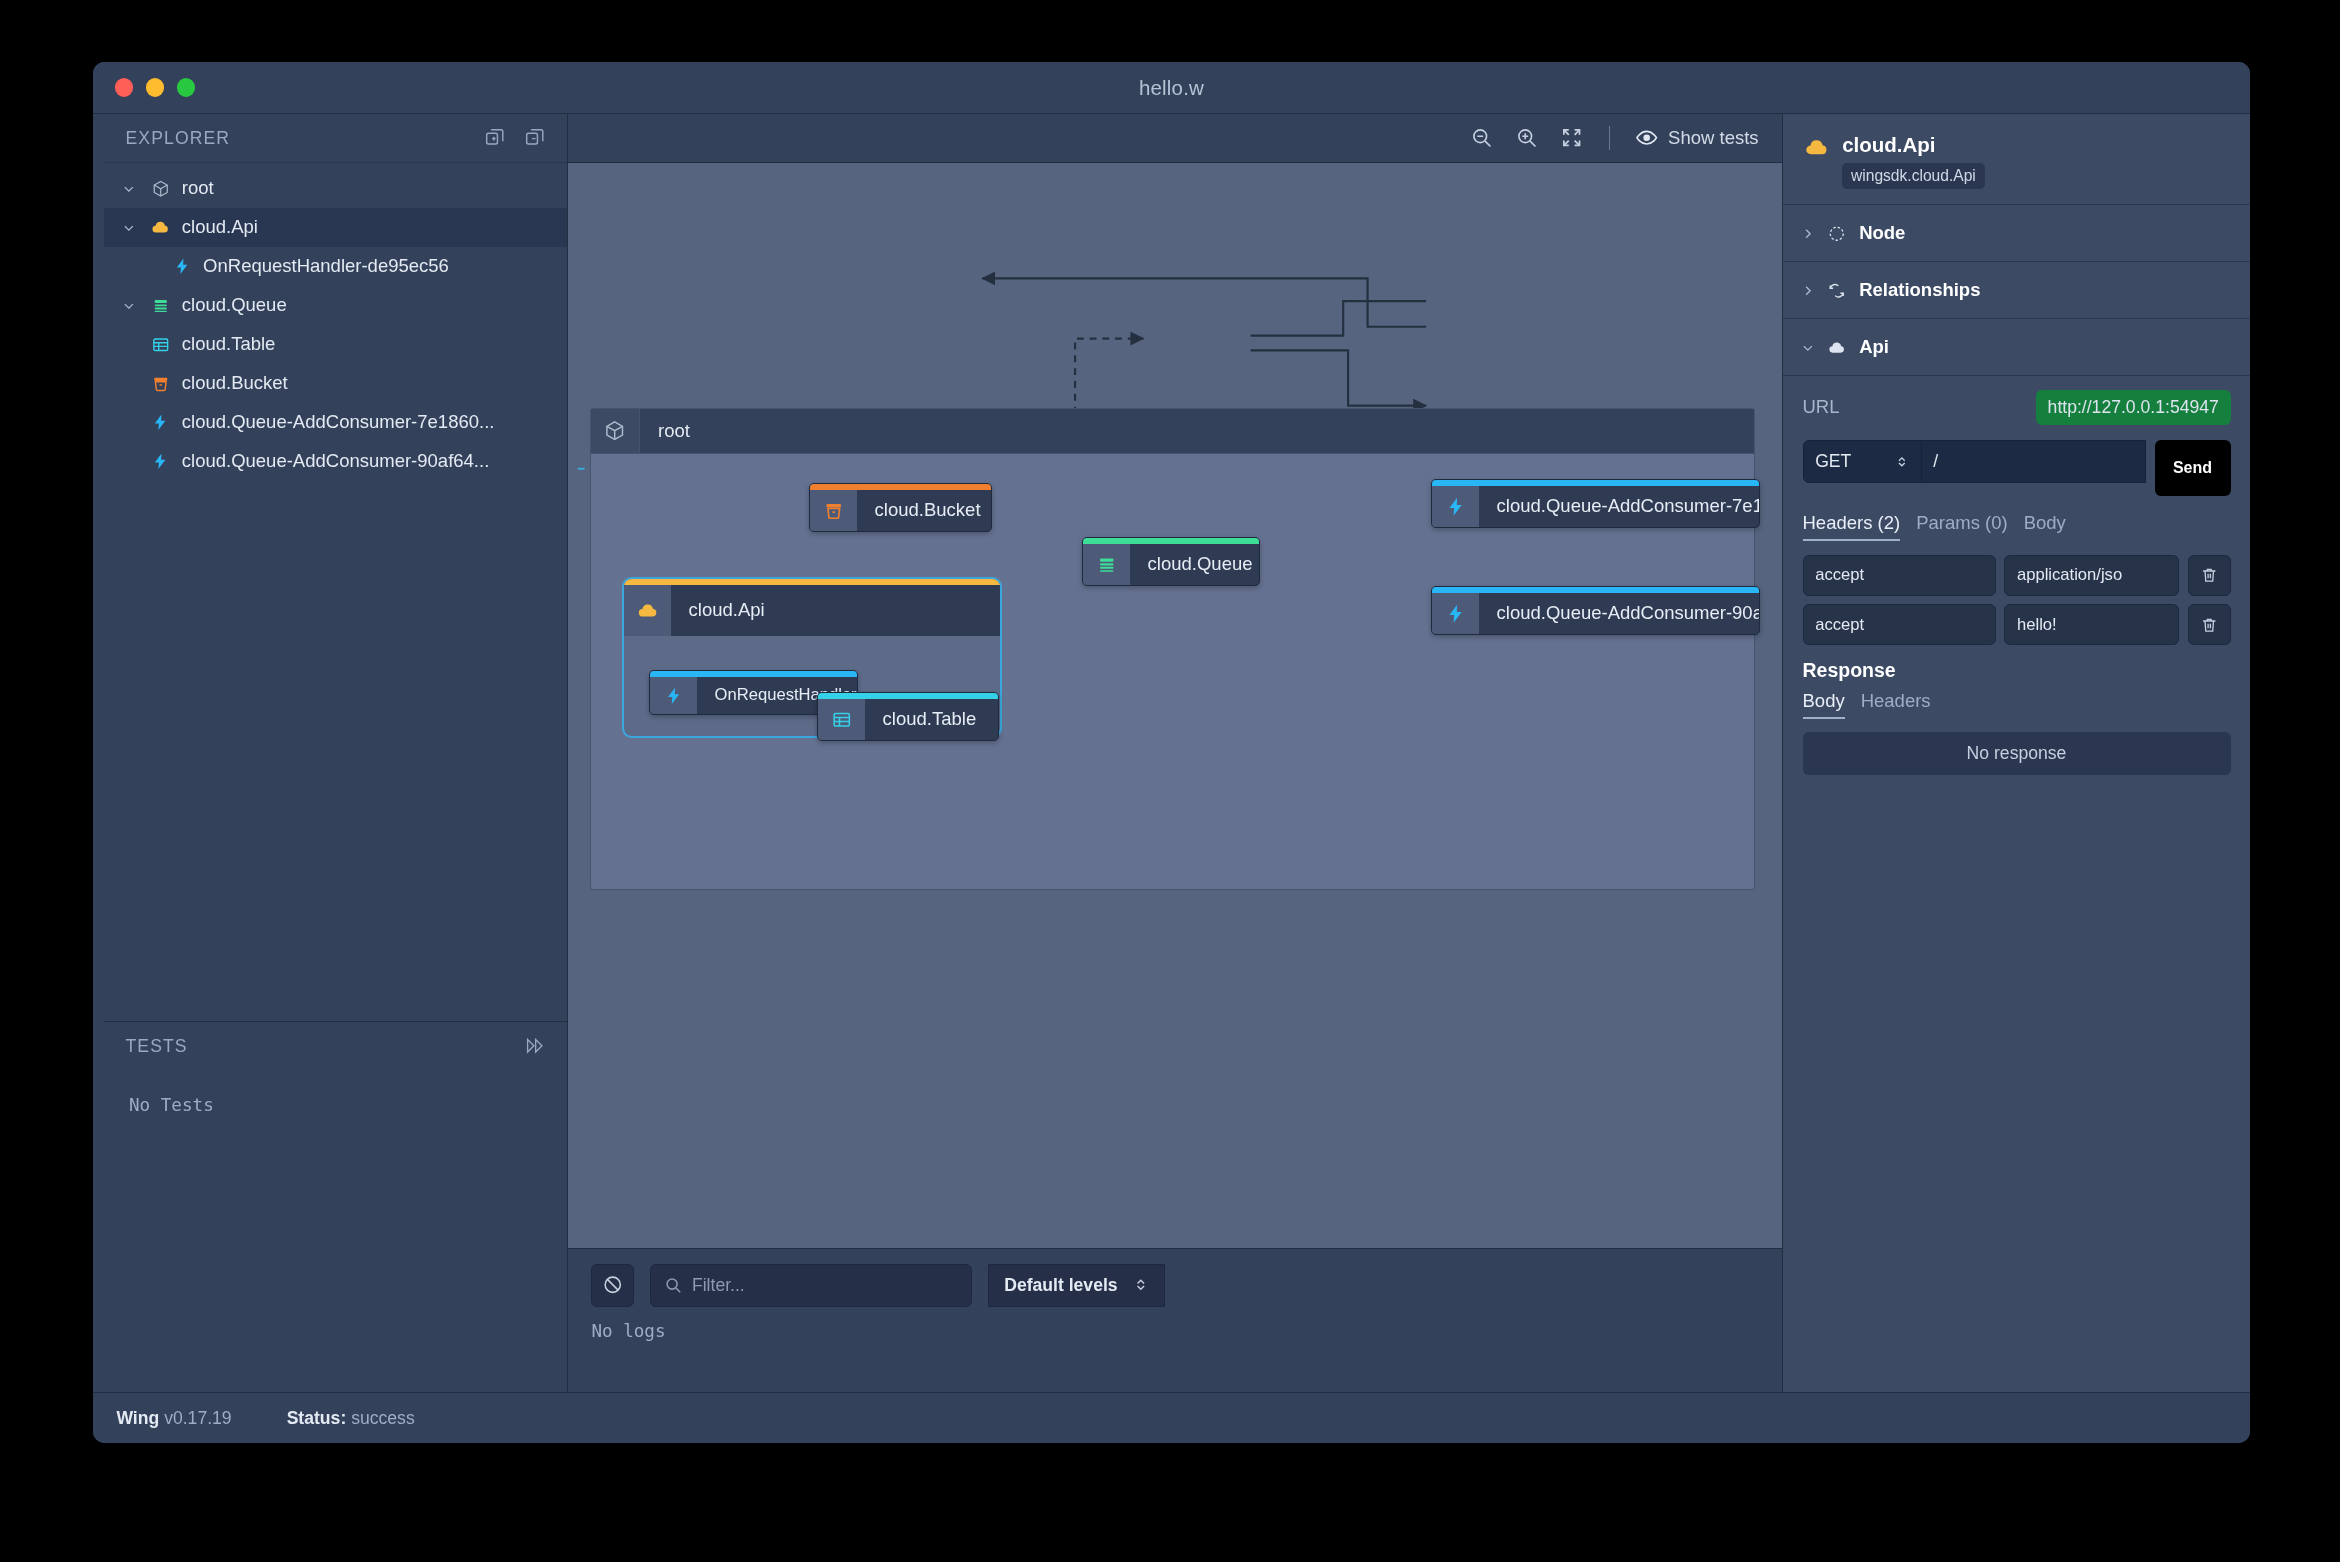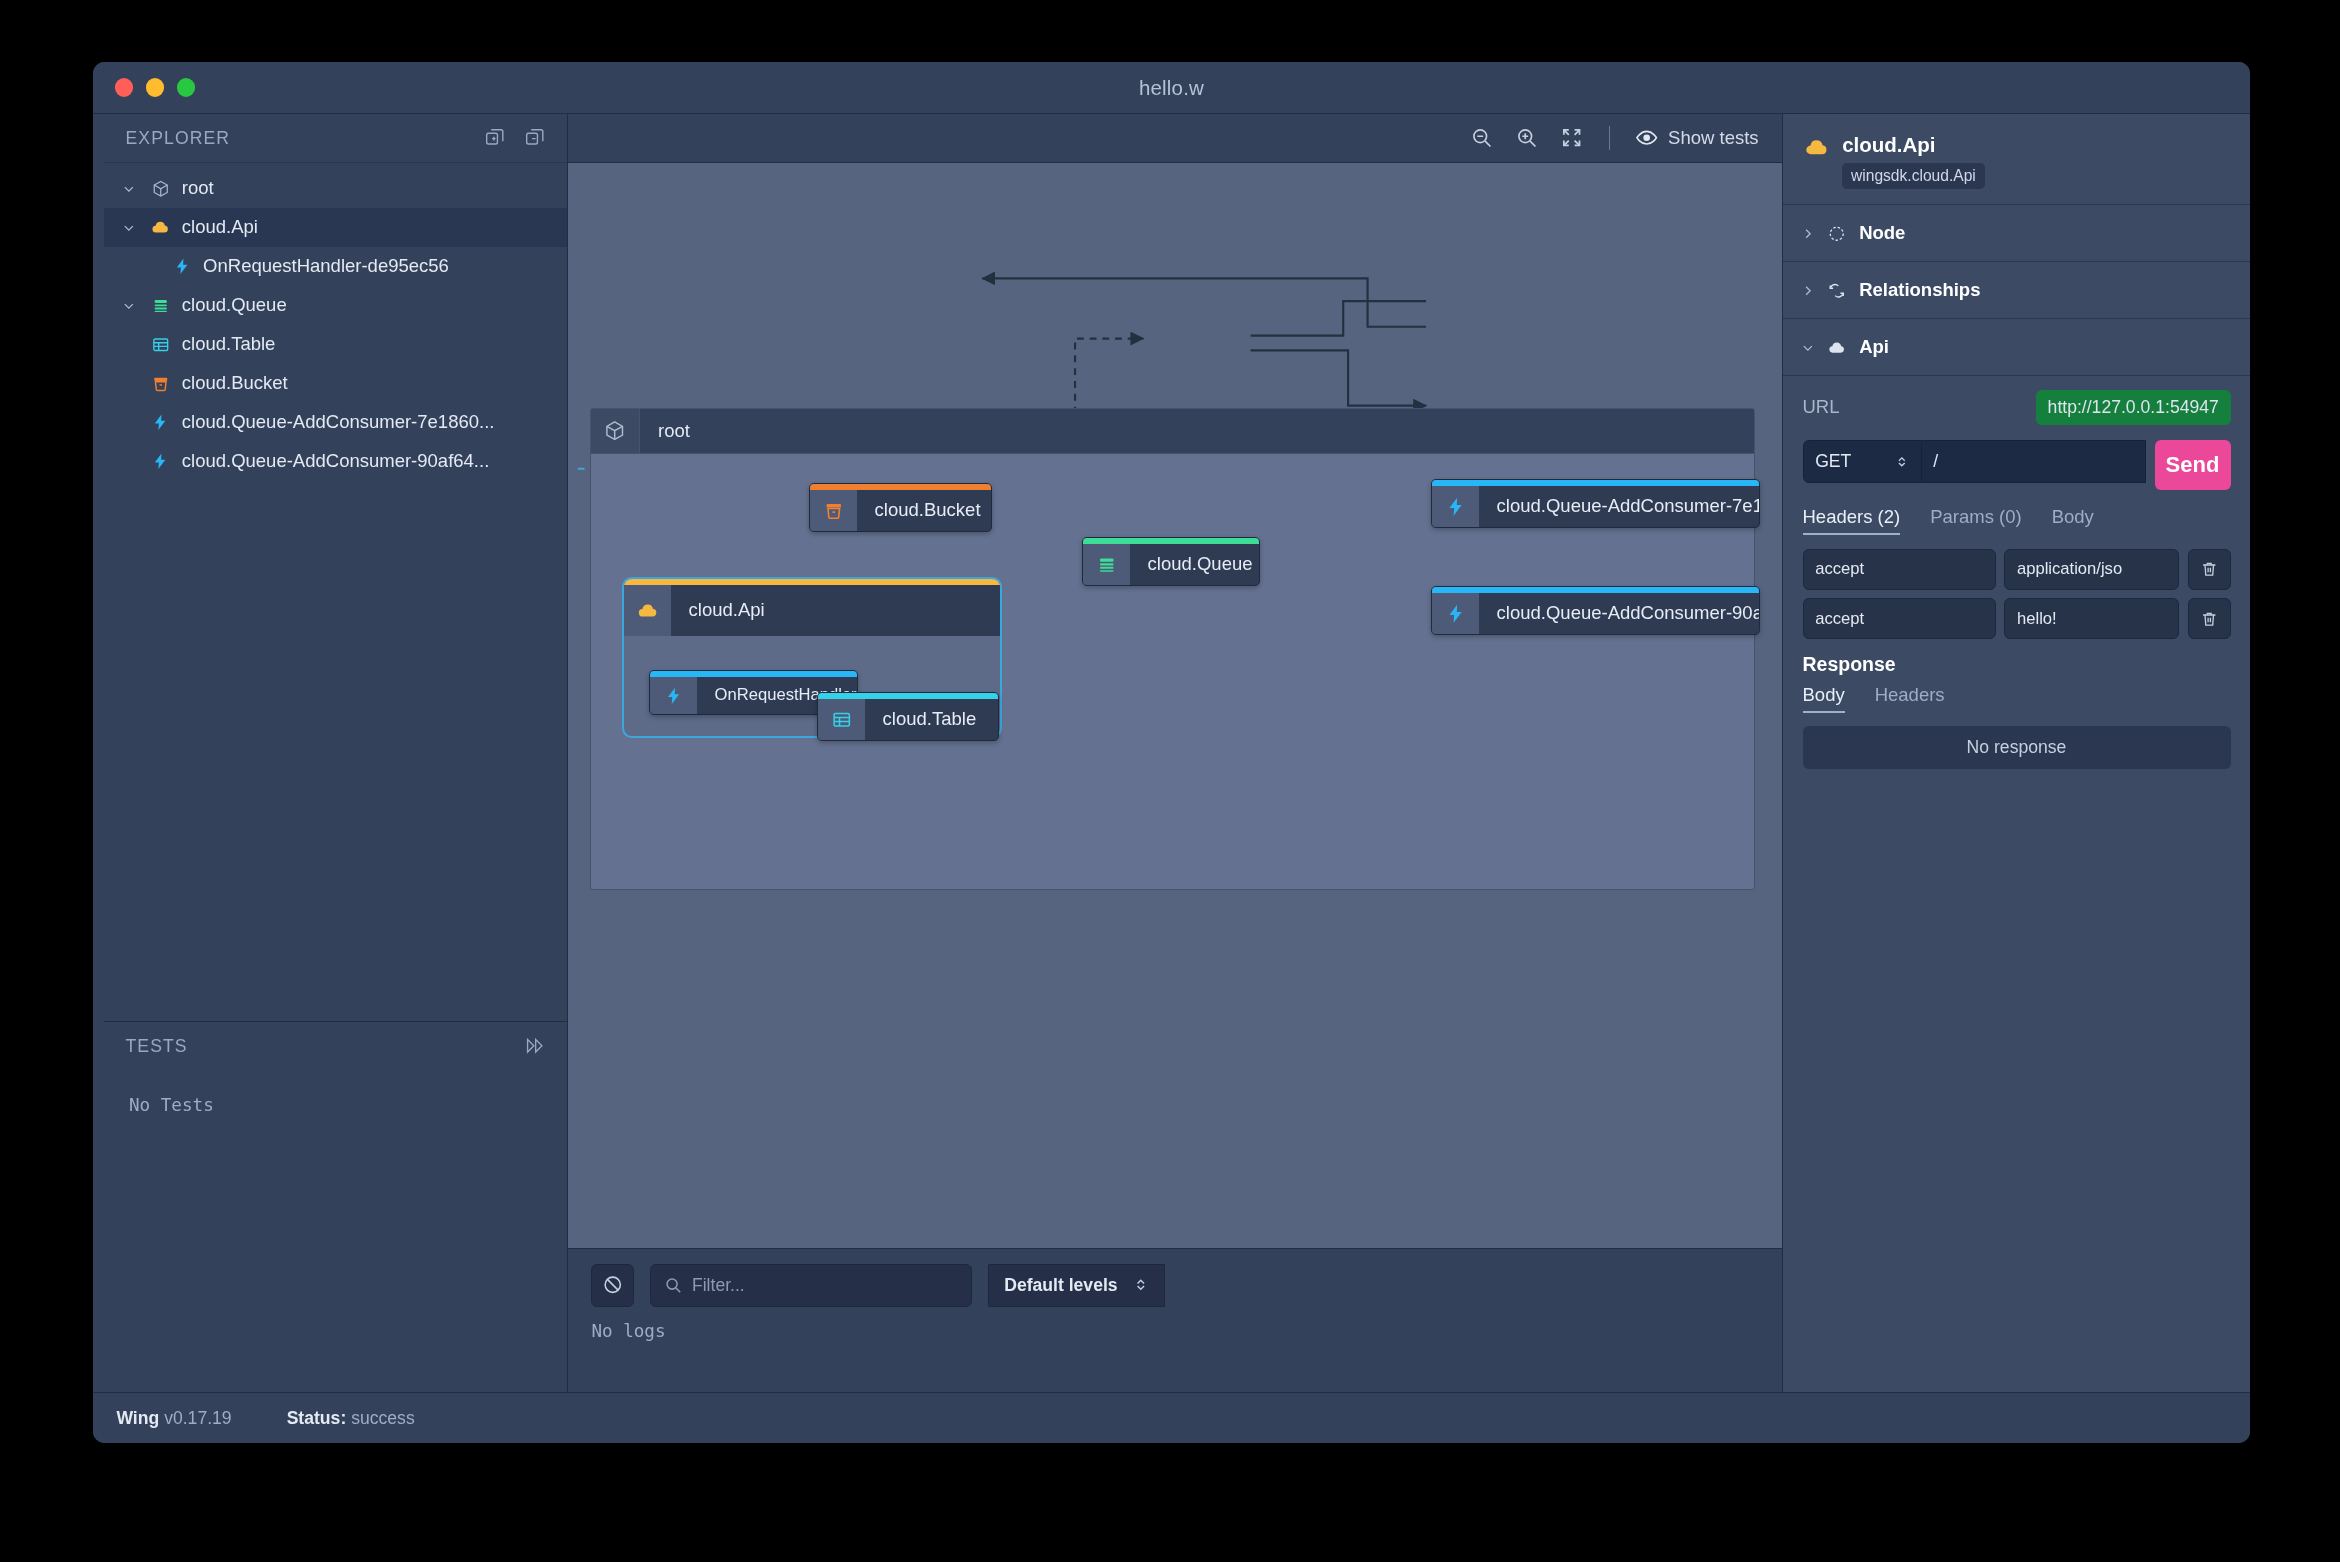--- a/index.html
+++ b/index.html
@@ -228,26 +228,26 @@
     display: flex; align-items: center; justify-content: space-between;
     padding: 0 11.7px; color: #e4eaf3; font-size: 17.6px;
   }
   .path-in {
     flex: 1 1 auto; height: 43px;
     background: #1c2a44; border: 1px solid #16223a; border-left: none;
     display: flex; align-items: center; padding: 0 11.7px;
     color: #e4eaf3; font-size: 17.6px;
   }
   .send {
-    width: 76px; flex: 0 0 76px; height: 50px; margin-left: 8.8px;
-    background: #ec4899; border-radius: 5.9px;
+    width: 76px; flex: 0 0 76px; height: 56px; margin-left: 8.8px;
+    background: #000000; border-radius: 5.9px;
     display: flex; align-items: center; justify-content: center;
-    color: #fff; font-size: 22px; font-weight: bold;
-  }
-  .subtabs { display: flex; gap: 30px; margin-bottom: 13.7px; }
+    color: #fff; font-size: 16px; font-weight: bold;
+  }
+  .subtabs { display: flex; gap: 16px; margin-bottom: 13.7px; }
   .subtab { font-size: 18.5px; color: #9fadc4; padding-bottom: 4.9px; }
   .subtab.active { color: #e9eff8; border-bottom: 2px solid #9fb0c9; }
   .kv-row { display: flex; gap: 8.8px; margin-bottom: 8.8px; align-items: stretch; }
   .kv-in {
     height: 41px; background: #273349; border: 1px solid #1d2740;
     border-radius: 5.9px; display: flex; align-items: center; padding: 0 11.7px;
     color: #e4eaf3; font-size: 16.6px; overflow: hidden; white-space: nowrap;
   }
   .kv-key { flex: 0 0 193px; }
   .kv-val { flex: 1 1 auto; }

